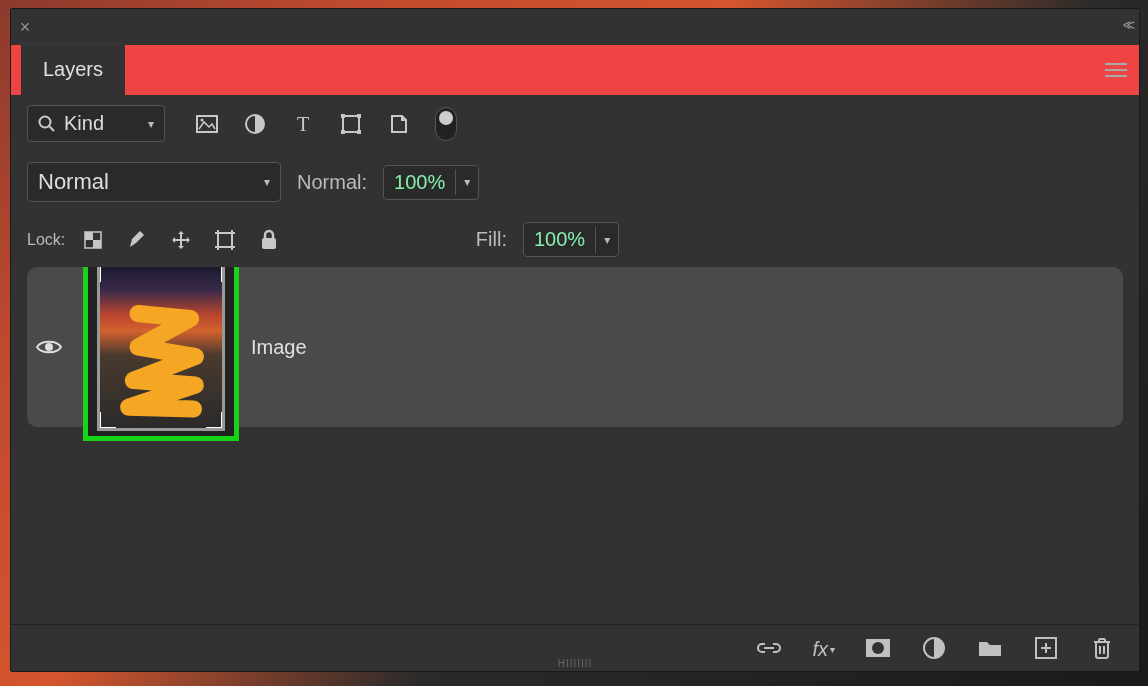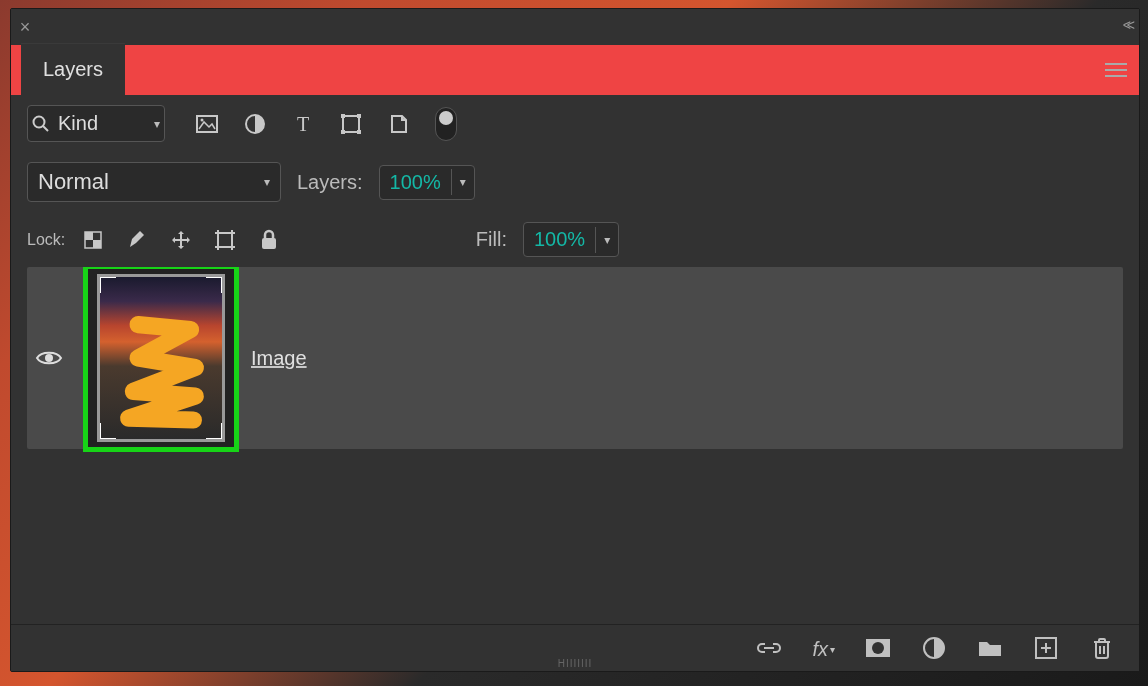--- a/index.html
+++ b/index.html
@@ -76,21 +76,21 @@
   padding: 10px 16px;
   gap: 16px;
   min-height: 54px;
 }
 .filter-dropdown {
   display: flex;
   align-items: center;
   background: #2a2a2a;
   border: 1px solid #555;
   border-radius: 4px;
-  padding: 6px 4px;
+  padding: 6px 10px;
   gap: 8px;
   width: 138px;
   cursor: pointer;
 }
 .filter-dropdown .search-ico { font-size: 18px; color: #ccc; }
 .filter-dropdown .label { flex: 1; font-size: 20px; color: #ddd; }
 .filter-dropdown .chev { font-size: 12px; color: #bbb; }
 .filter-icons { display: flex; gap: 24px; align-items: center; margin-left: 14px; }
 .filter-icons .ico { width: 24px; height: 24px; display:flex; align-items:center; justify-content:center; color: #c8c8c8; cursor: pointer; }
 .pill-toggle {
@@ -100,30 +100,30 @@
 .blend-dropdown {
   display: flex; align-items:center; background:#2a2a2a; border:1px solid #555; border-radius:4px;
   padding: 6px 10px; width: 254px; cursor:pointer; gap: 10px;
 }
 .blend-dropdown .label { flex:1; font-size:22px; color:#ddd; }
 .blend-dropdown .chev { font-size:12px; color:#bbb; }
 .opacity-label, .fill-label { font-size:20px; color:#bbb; }
 .pct-box {
   display:flex; align-items:center; border:1px solid #555; border-radius:4px; background:#2a2a2a;
 }
-.pct-box .val { padding: 5px 10px; font-size:20px; color:#14b8a6; min-width:62px; text-align:right; }
+.pct-box .val { padding: 5px 10px; font-size:20px; color:#86efac; min-width:62px; text-align:right; }
 .pct-box .chev-btn { border-left:1px solid #555; padding: 6px 8px; font-size:12px; color:#bbb; cursor:pointer; }
 .lock-label { font-size:16px; color:#bbb; }
 .lock-icons { display:flex; gap:20px; align-items:center; }
 .lock-icons .ico { width:24px; height:24px; display:flex; align-items:center; justify-content:center; color:#c8c8c8; cursor:pointer; }
 .spacer { flex: 1; }
 .layers-list { flex:1; background:#323232; padding: 0 16px 0 16px; overflow:auto; }
 .layer-row {
-  display:flex; align-items:center; background:#4a4a4a; height: 182px; border-radius:2px;
-  gap: 12px; padding: 0 8px 0 0; text-decoration: underline;
+  display:flex; align-items:center; background:#4a4a4a; height: 160px; border-radius:10px;
+  gap: 12px; padding: 0 8px 0 0;
 }
 .vis-eye { width: 44px; display:flex; align-items:center; justify-content:center; color:#ddd; cursor:pointer; }
 .thumb-wrap {
   width: 156px; height: 188px; border: 5px solid #17d417; background:#222; display:flex; align-items:center; justify-content:center;
   position:relative;
 }
 .thumb-inner {
   width: 128px; height: 168px; border: 3px solid #999; position:relative; overflow:hidden;
   background: linear-gradient(180deg, #1a1a2e 0%, #3a2a4a 15%, #b8452e 30%, #d4612e 40%, #4a3a2e 55%, #2a2a2a 100%);
 }
@@ -221,21 +221,21 @@
       </div>
       <div class="pill-toggle"></div>
     </div>
   </div>
 
   <div class="row">
     <div class="blend-dropdown">
       <span class="label">Normal</span>
       <span class="chev">▾</span>
     </div>
-    <span class="opacity-label">Layers:</span>
+    <span class="opacity-label">Normal:</span>
     <div class="pct-box">
       <span class="val">100%</span>
       <span class="chev-btn">▾</span>
     </div>
   </div>
 
   <div class="row">
     <span class="lock-label">Lock:</span>
     <div class="lock-icons">
       <div class="ico">

